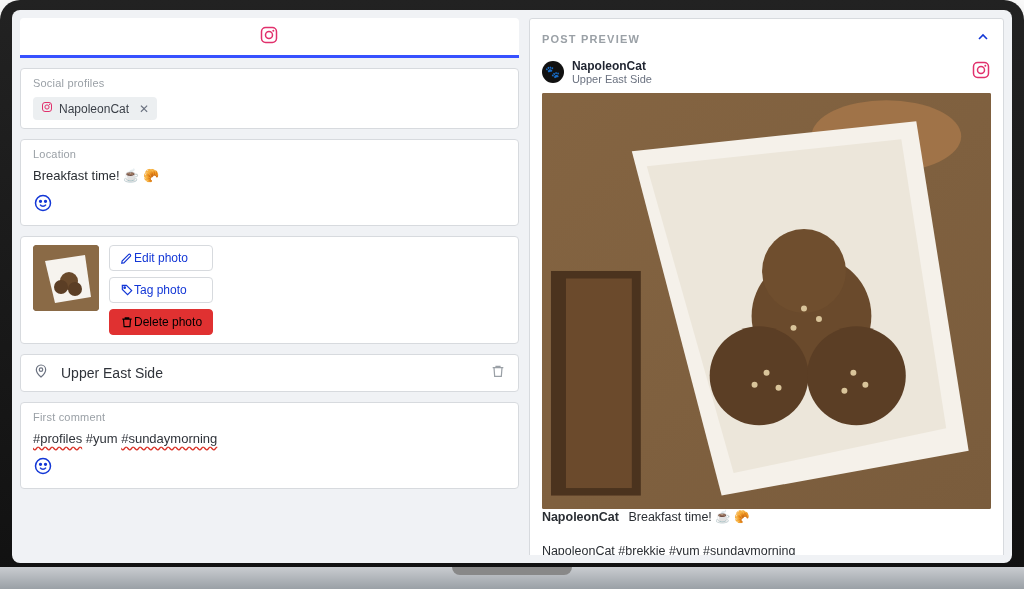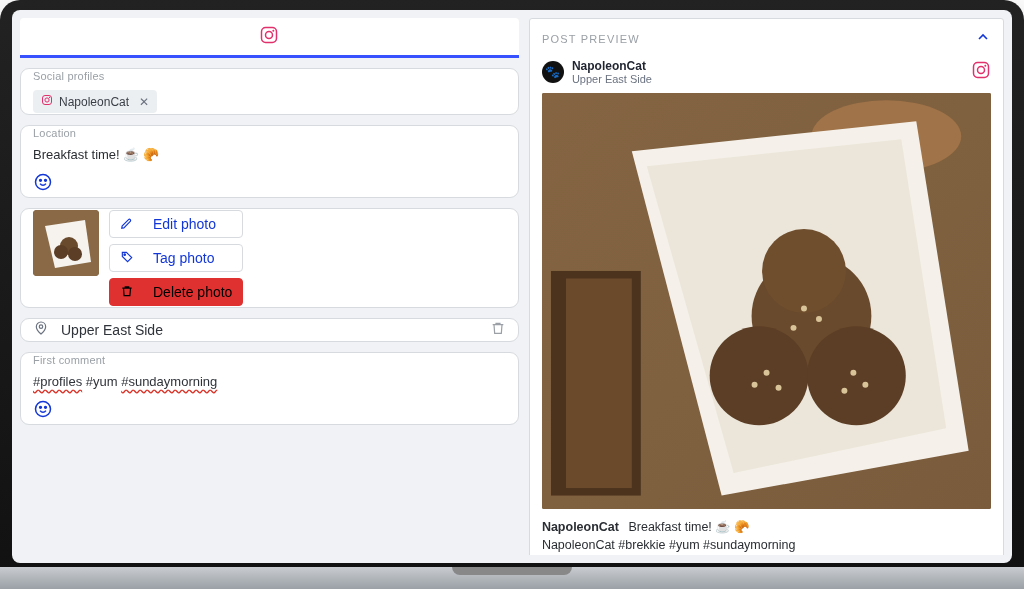--- a/index.html
+++ b/index.html
@@ -27,21 +27,21 @@
   .col-left{flex:1.05;display:flex;flex-direction:column;gap:10px;overflow:auto}
   .col-right{flex:1;display:flex;flex-direction:column;gap:10px;overflow:auto}
 
   
   .channel-tab{
     background:var(--panel);border-bottom:3px solid var(--blue2);
     height:40px;display:flex;align-items:center;justify-content:center;border-radius:4px 4px 0 0;
   }
 
   
-  .card{background:var(--panel);border:1px solid var(--border);border-radius:9px;padding:1px 12px}
+  .card{background:var(--panel);border:1px solid var(--border);border-radius:4px;padding:8px 12px}
   .section-label{font-size:11px;color:var(--muted);margin-bottom:8px;letter-spacing:.2px}
 
   
   .chip-row{display:flex;gap:6px;flex-wrap:wrap}
   .chip{
     display:inline-flex;align-items:center;gap:6px;background:var(--chip);
     color:#3a3f47;border-radius:4px;padding:4px 8px;font-size:12px;
   }
   .chip .x{margin-left:4px;color:#6b7280;cursor:pointer}
 
@@ -52,60 +52,60 @@
   
   .iv-row{display:flex;gap:10px;align-items:flex-start}
   .thumb{
     width:66px;height:66px;border-radius:4px;overflow:hidden;flex:0 0 auto;
     display:flex;align-items:center;justify-content:center;
     background:#7a5a3a;
   }
   .thumb svg{width:100%;height:100%}
   .iv-actions{display:flex;flex-direction:column;gap:6px}
   .btn{
-    display:inline-flex;align-items:flex-start;gap:19px;font-size:14px;
+    display:inline-flex;align-items:flex-end;gap:0;font-size:12px;
     border-radius:4px;padding:5px 10px;cursor:pointer;border:1px solid var(--border);
     background:#fff;color:var(--blue)
   }
   .btn .ic{width:14px;height:14px}
   .btn-danger{background:var(--red);color:#000000;border-color:var(--red)}
 
   
   .loc-row{display:flex;align-items:center;gap:10px}
   .loc-input{flex:1;font-size:14px;color:#2f333a;border:none;outline:none}
   .trash{color:#9aa0a6;cursor:pointer}
 
   
   .hashtags{font-size:13px;color:#2f333a}
   .wavy{text-decoration:underline wavy #d93025;text-underline-offset:3px}
 
   
   .panel{background:var(--panel);border:1px solid var(--border);border-radius:3px}
   .panel-head{
-    display:flex;align-items:center;justify-content:space-between;padding:10px 12px;
+    display:flex;align-items:center;justify-content:space-between;padding:10px 12px;font-weight:bold;
   }
   .panel-title{font-size:11px;color:var(--muted);letter-spacing:1.2px}
   .chev{color:var(--blue);cursor:pointer}
   .preview-body{padding:0 12px 12px}
   .preview-top{display:flex;align-items:center;gap:8px;margin-bottom:8px}
   .avatar{
     width:22px;height:22px;border-radius:50%;background:#111;flex:0 0 auto;
     display:flex;align-items:center;justify-content:center;color:#fff;font-size:12px
   }
   .who .name{font-size:12px;font-weight:700;color:#1f2430}
   .who .sub{font-size:11px;color:#6b7280}
   .ig-icon{margin-left:auto;color:var(--ig)}
   .preview-image{
     width:100%;aspect-ratio:1.08/1;border-radius:2px;overflow:hidden;
     background:#7a5a3a
   }
   .preview-image svg{width:100%;height:100%}
-  .preview-caption{margin-top:10px;font-size:12.5px;color:#2a2e33}
+  .preview-caption{font-size:12.5px;color:#2a2e33}
   .preview-caption .u{font-weight:700;margin-right:6px}
-  .preview-hashtags{margin-top:4px;font-size:12.5px;color:#2a2e33}
+  .preview-hashtags{margin-top:20px;font-size:12.5px;color:#2a2e33}
 
   
   .col-left::-webkit-scrollbar,.col-right::-webkit-scrollbar{width:0;height:0}
 
   
   .base{
     position:absolute;left:-30px;right:-30px;bottom:0;height:22px;
     background:linear-gradient(#c9ccd0,#9aa0a6);border-radius:0 0 22px 22px
   }
   .notch{

